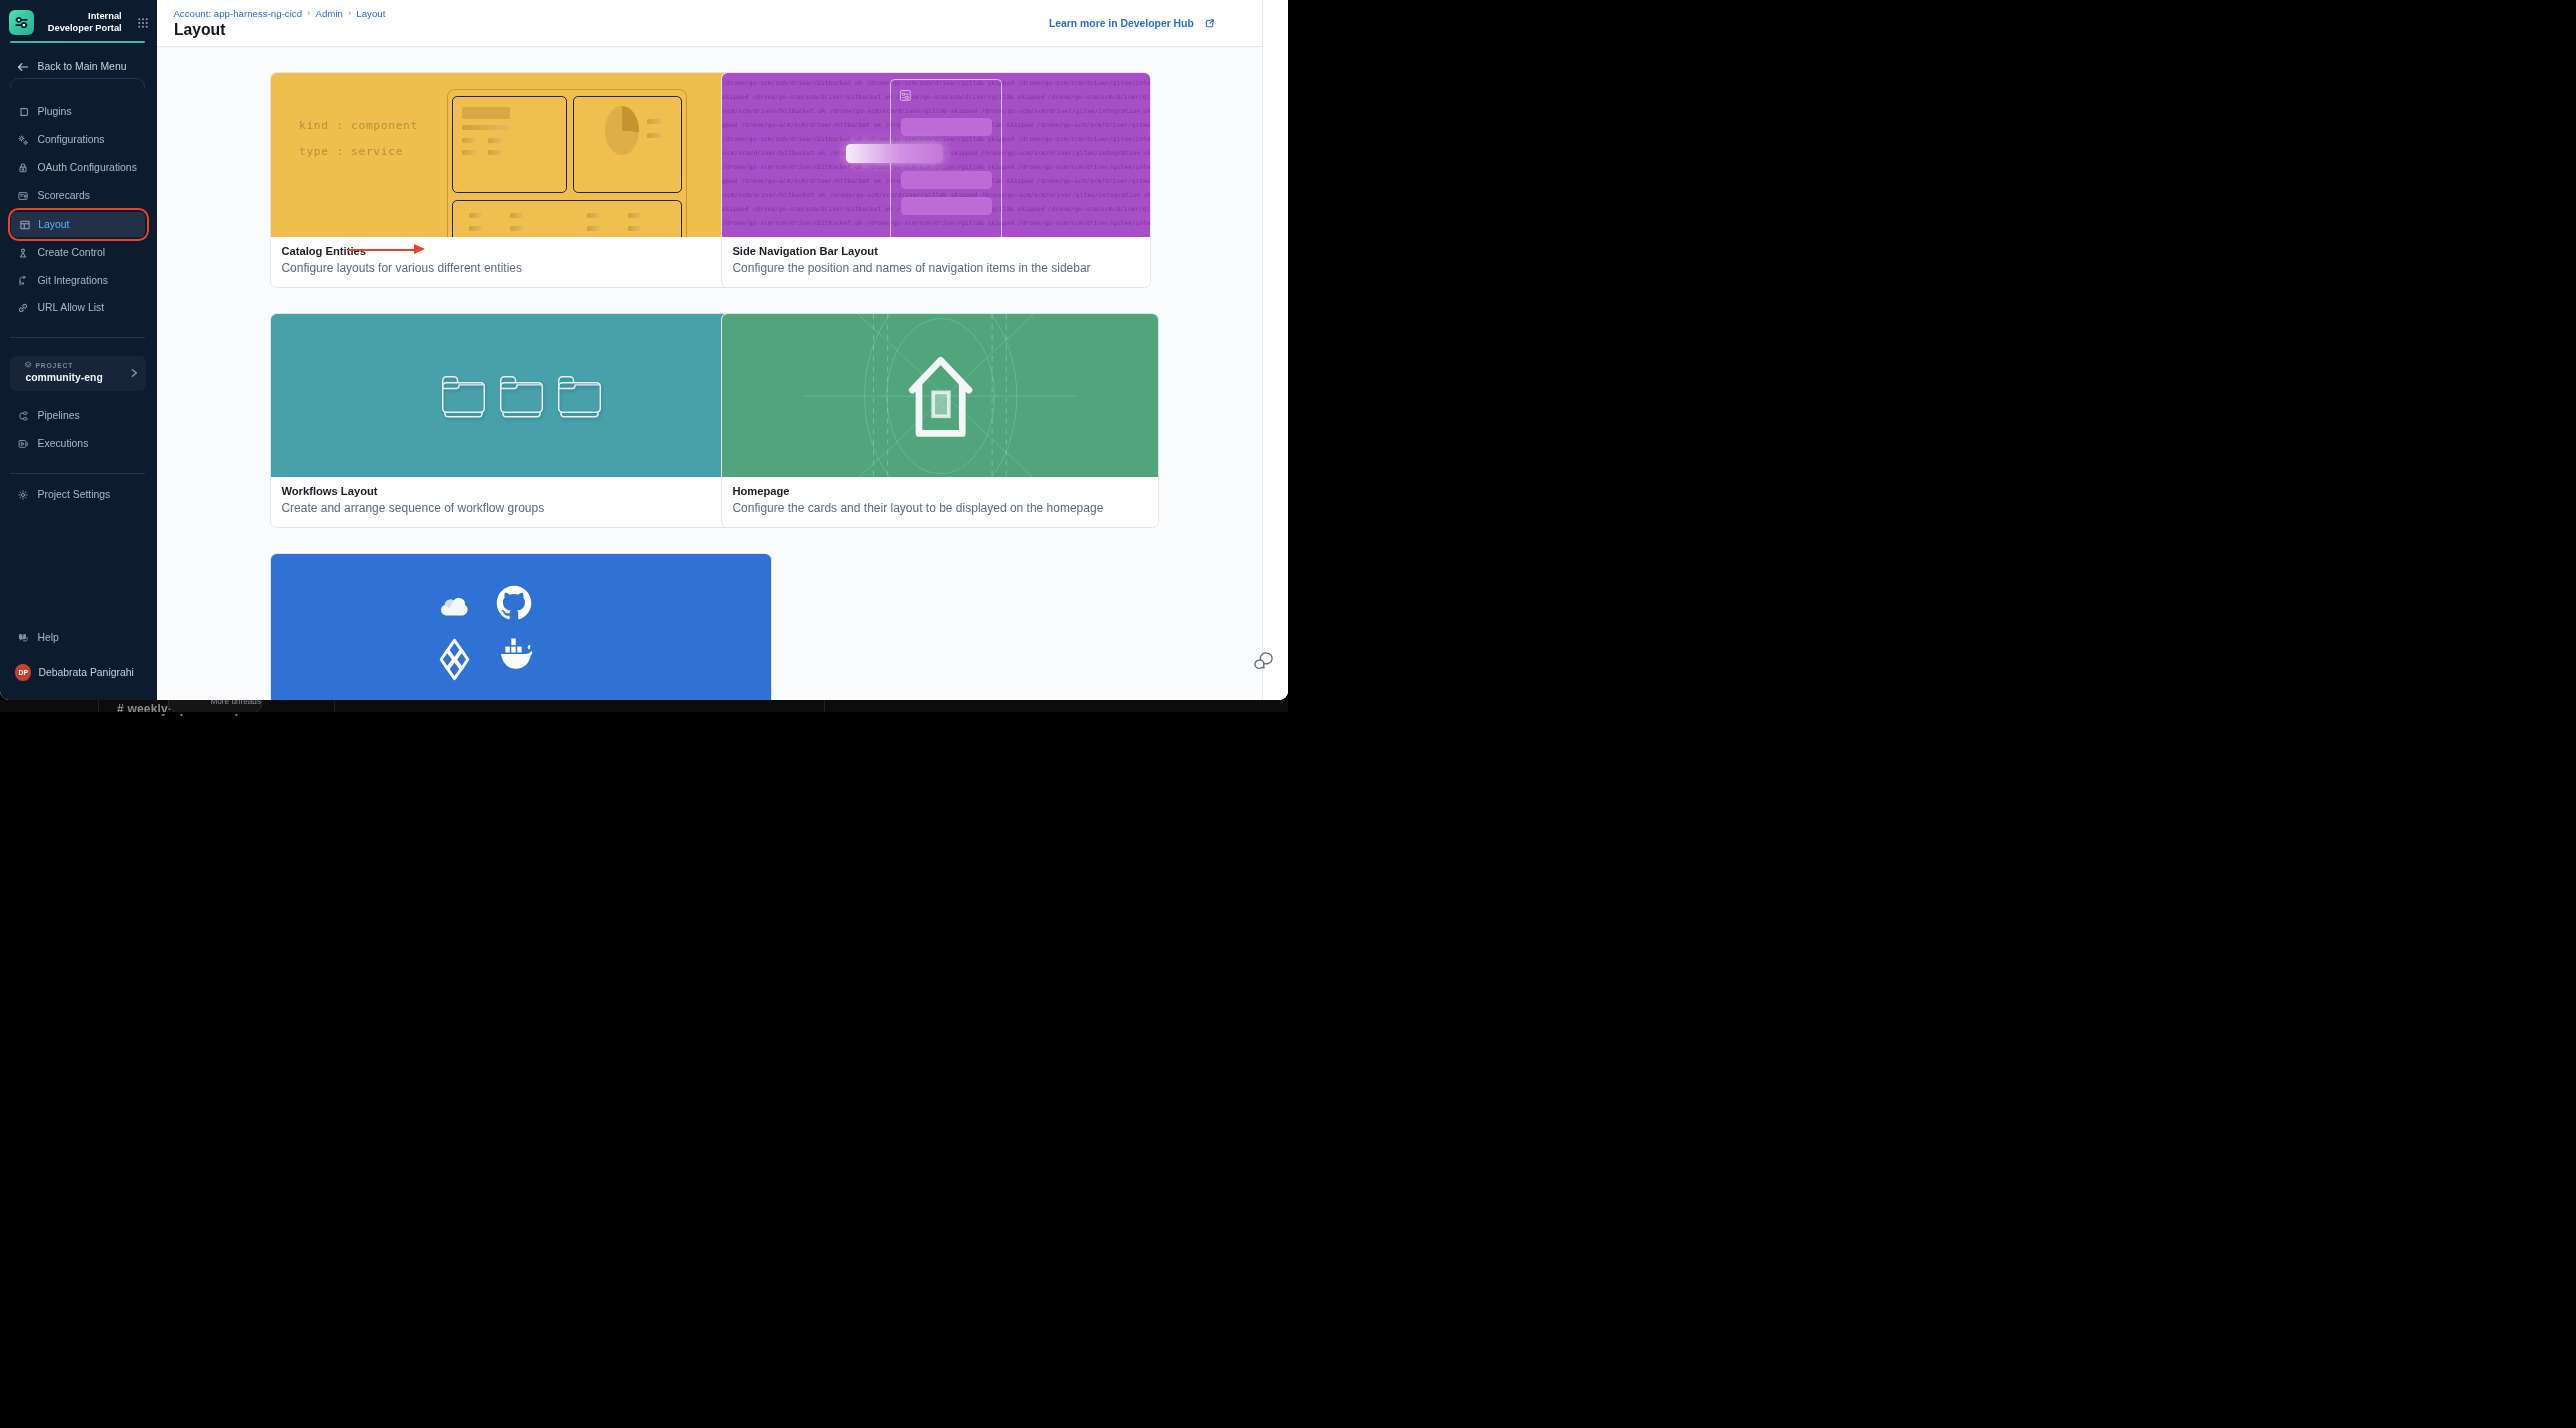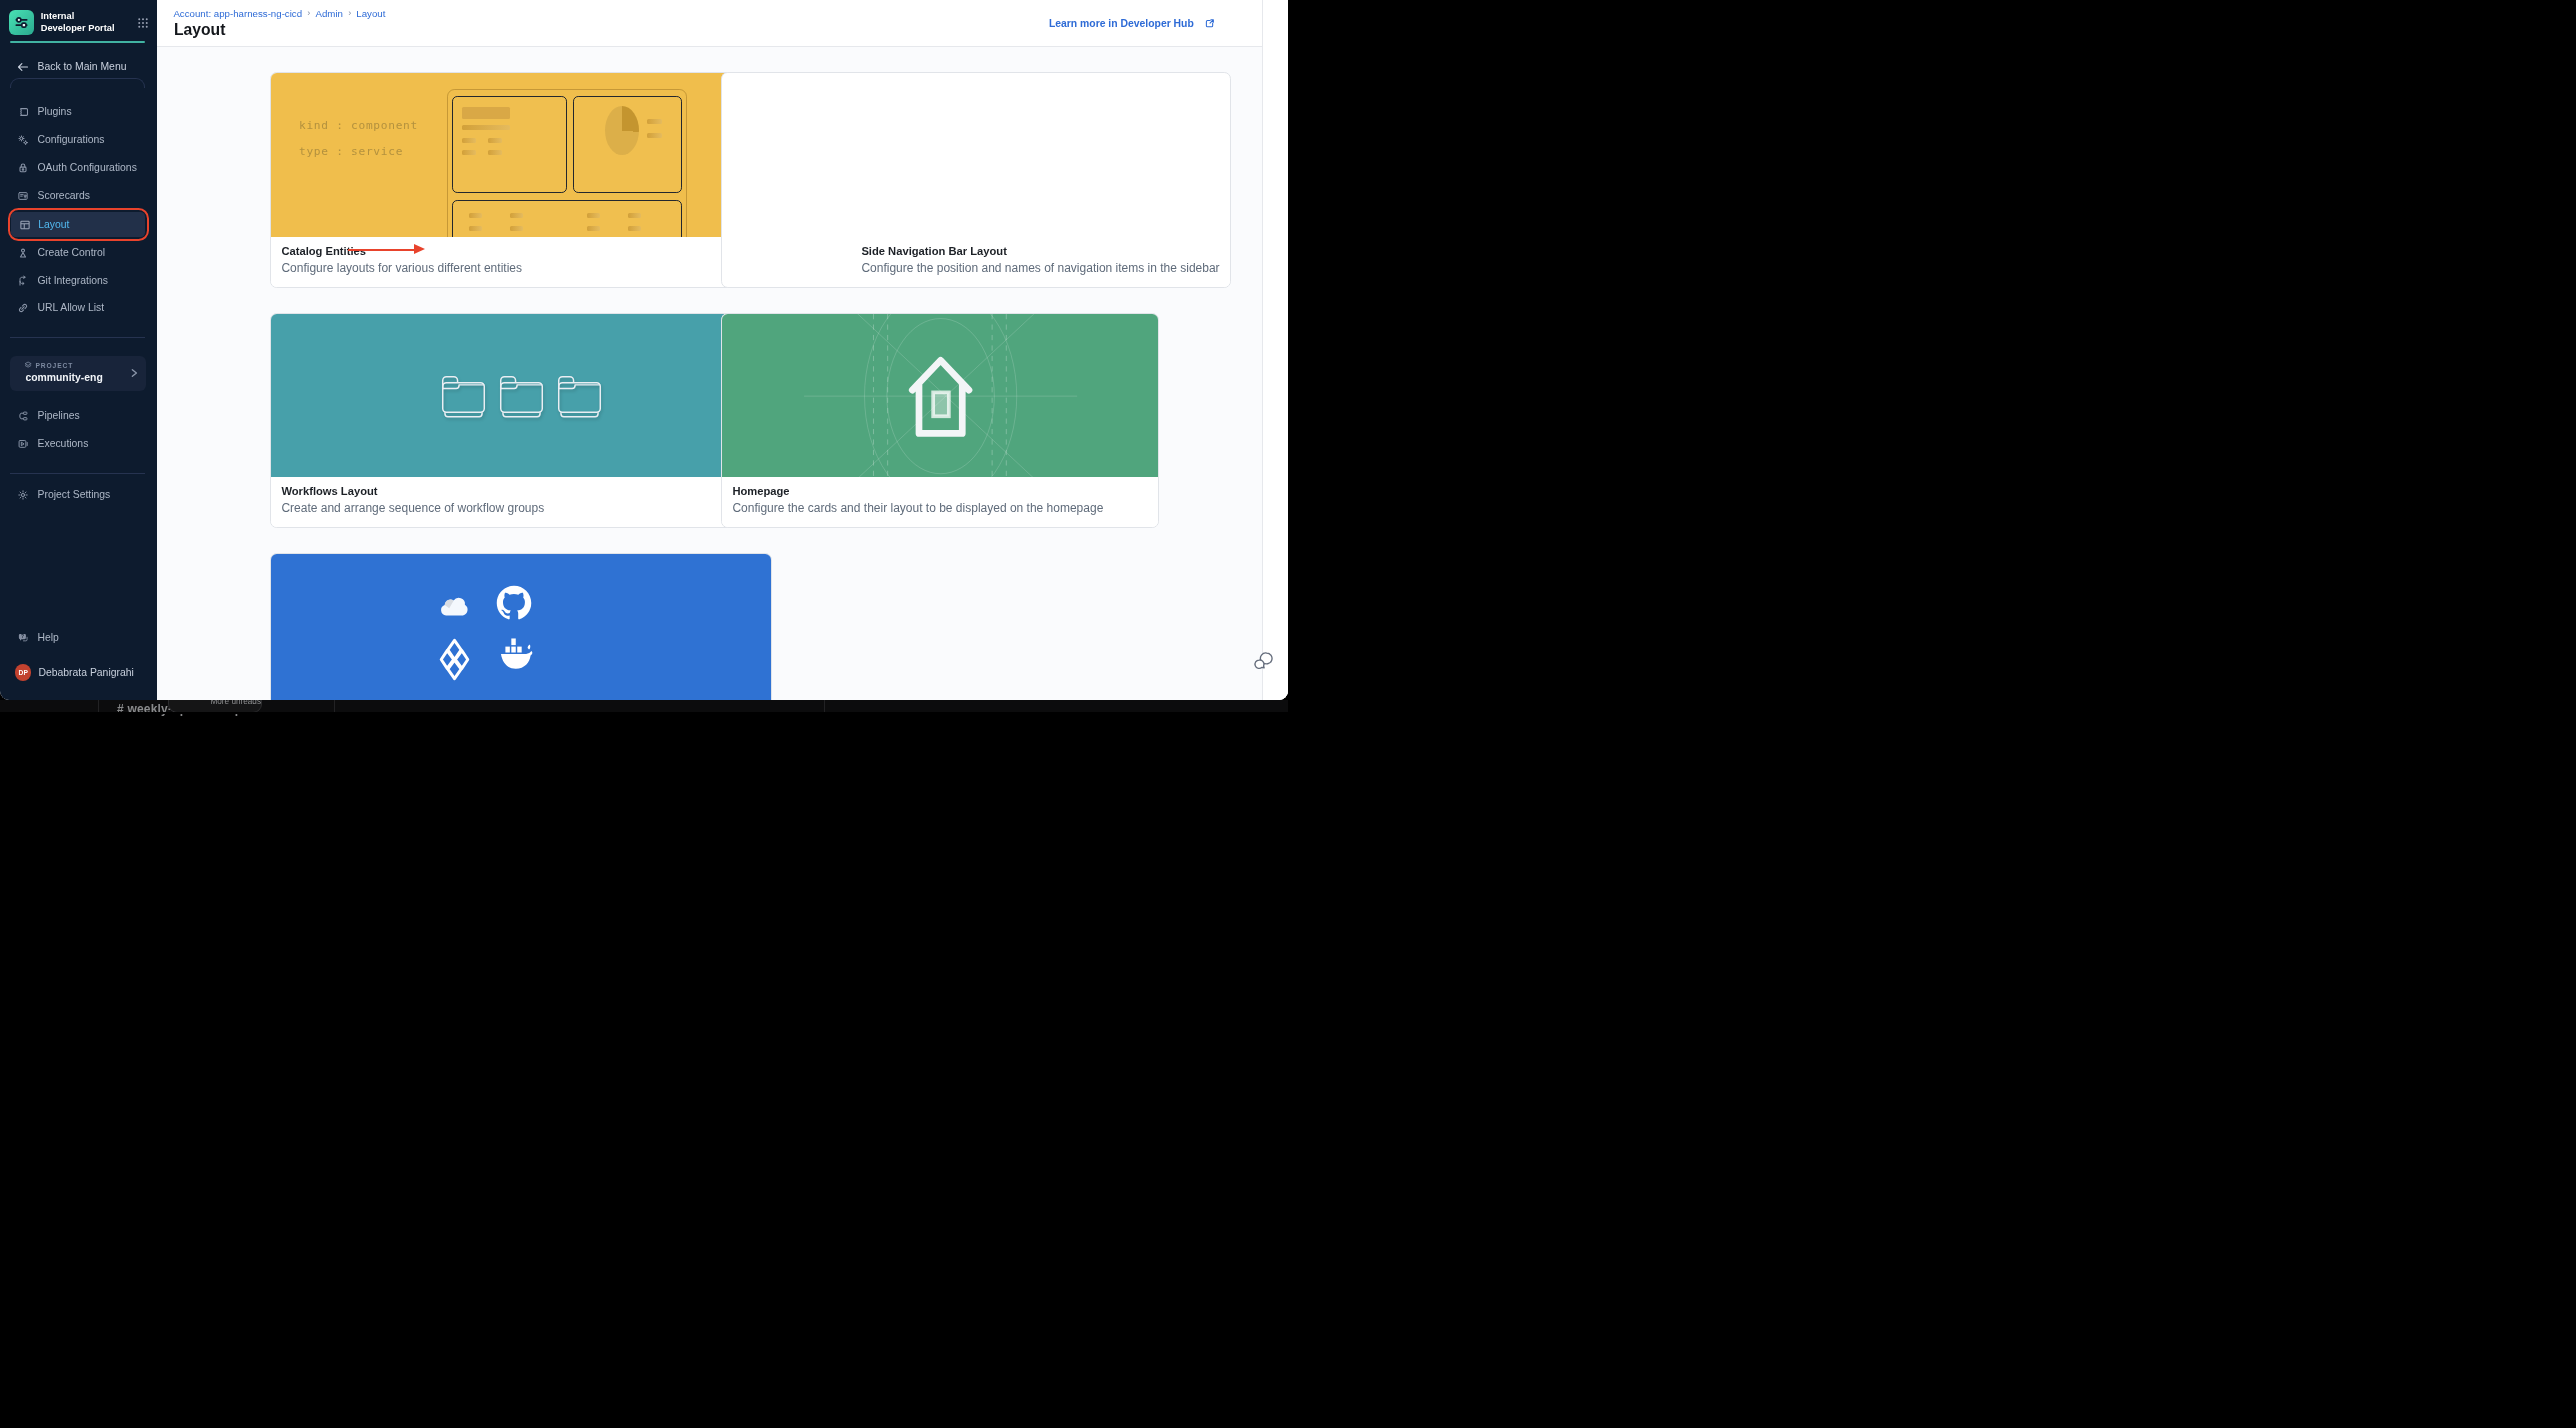--- a/index.html
+++ b/index.html
@@ -11,21 +11,21 @@
   .bg-strip .bottombar { position:absolute; left:0; right:0; bottom:0; height:2.2px; background:#000; }
   .unread-pill { position:absolute; left:168px; top:-5.2px; width:94px; height:18px; background:#151516; border:0.7px solid #2c2c2e;
                  border-radius:0 0 9px 9px; color:#8f9092; font-size:8.2px; text-align:right; padding-top:1.5px; }
   .bg-channel { position:absolute; left:117px; top:1.5px; color:#9fa0a2; font-size:12px; font-weight:700; letter-spacing:0.2px; opacity:.85; }
 
   
   .window { position:absolute; left:0; top:0; width:1288px; height:700px; background:#fff; border-radius:0 0 9px 9px; overflow:hidden; z-index:2; }
 
   
   .sidebar { position:absolute; left:0; top:0; width:157px; height:700px; background:#0d1b2e; }
-  .logo-row { position:absolute; left:9px; top:7.5px; width:140px; height:30px; display:flex; align-items:center; }
+  .logo-row { position:absolute; left:9px; top:7.5px; width:140px; height:30px; display:flex; align-items:center;text-align:right; }
   .logo-sq { width:25px; height:25px; border-radius:6px; background:linear-gradient(135deg,#49e2b4,#2aa98f); flex:0 0 25px;
              display:flex; align-items:center; justify-content:center; }
   .logo-title { color:#fff; font-size:9.3px; font-weight:700; line-height:1.25; margin-left:6.7px; width:81px; }
   .grid-icon { margin-left:auto; cursor:pointer; }
   .teal-line { position:absolute; left:10.4px; top:41px; width:135px; height:2.2px; background:#41b3a2; border-radius:1.5px; }
 
   .side-item { position:absolute; left:7.5px; width:142px; height:25px; display:flex; align-items:center; color:#aeb8c7; font-size:10.4px; cursor:pointer; }
   .side-item .icn { position:absolute; left:9.7px; width:12px; height:12px; }
   .side-item .lbl { position:absolute; left:30px; white-space:nowrap; }
   .side-item.active { left:11.2px; width:134px; background:#223049; border-radius:4.5px; color:#52b9f0; }
@@ -61,21 +61,21 @@
   .chat-widget { position:absolute; left:1095px; top:650px; cursor:pointer; z-index:5; }
 
   
   .card { position:absolute; width:502px; height:216px; background:#fff; border:0.7px solid #e1e4e9; border-radius:6.7px; overflow:hidden; cursor:pointer;
           display:flex; flex-direction:column; }
   .card-img { flex:1 1 auto; position:relative; overflow:hidden; }
   .card-footer { flex:0 0 50px; background:#fff; padding:8.2px 10.4px 0 10.4px; }
   .card-title { font-size:11.2px; font-weight:700; color:#1c2026; margin-bottom:3.7px; }
   .card-desc { font-size:12px; color:#5f6b7a; }
   .c-catalog { left:113px; top:72px; }
-  .c-sidenav { left:564px; top:72px; width:510px;align-items:flex-end; }
+  .c-sidenav { left:564px; top:72px; width:430px; }
   .c-workflows { left:113px; top:313px; height:215px; }
   .c-homepage { left:564px; top:313px; width:438px; height:215px; }
   .c-integrations { left:113px; top:553px; }
 
   
   .img-yellow { background:#f0be4c; }
   .ycode { position:absolute; left:28px; font-family:"DejaVu Sans Mono", monospace; font-size:11.2px; color:#b3913e; letter-spacing:0.7px; }
   .ycode1 { top:46px; } .ycode2 { top:72px; }
   .yframe { position:absolute; left:176px; top:16.4px; width:240px; height:268px; border:1.5px solid rgba(146,106,28,.45); border-radius:7.5px; }
   .ybox { position:absolute; border:1.5px solid #23272e; border-radius:5.2px; background:rgba(255,255,255,.02); }

